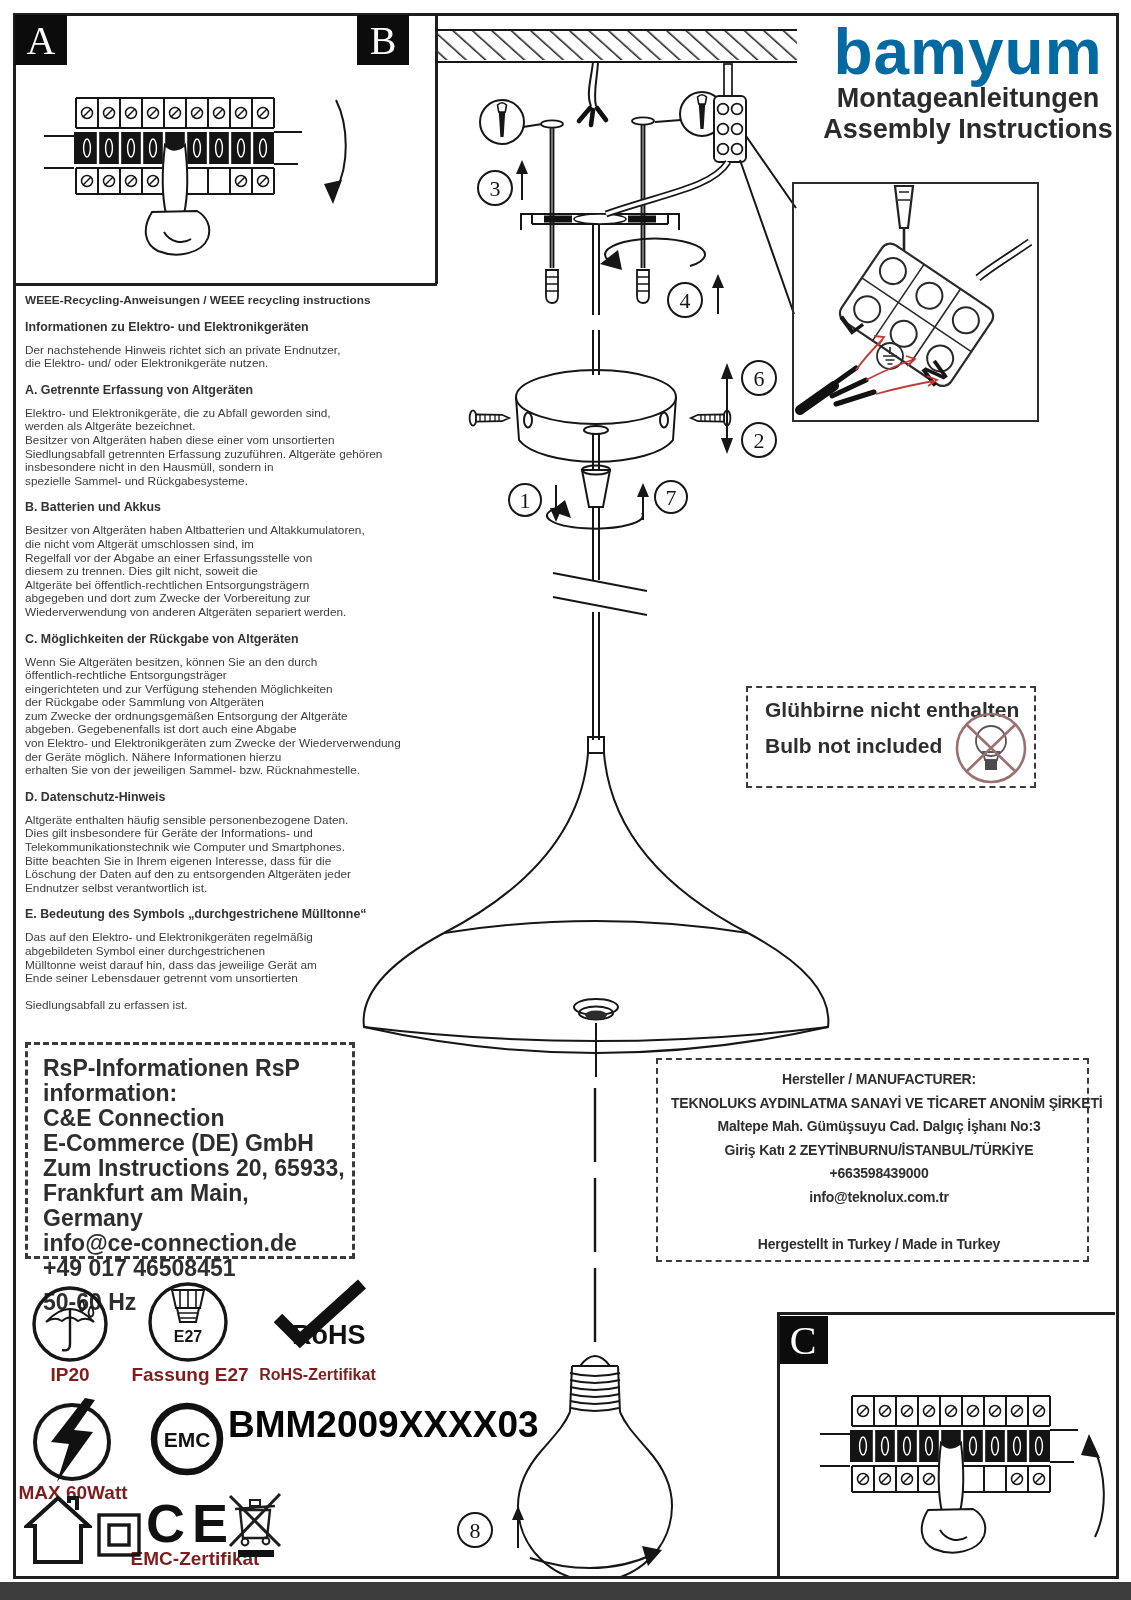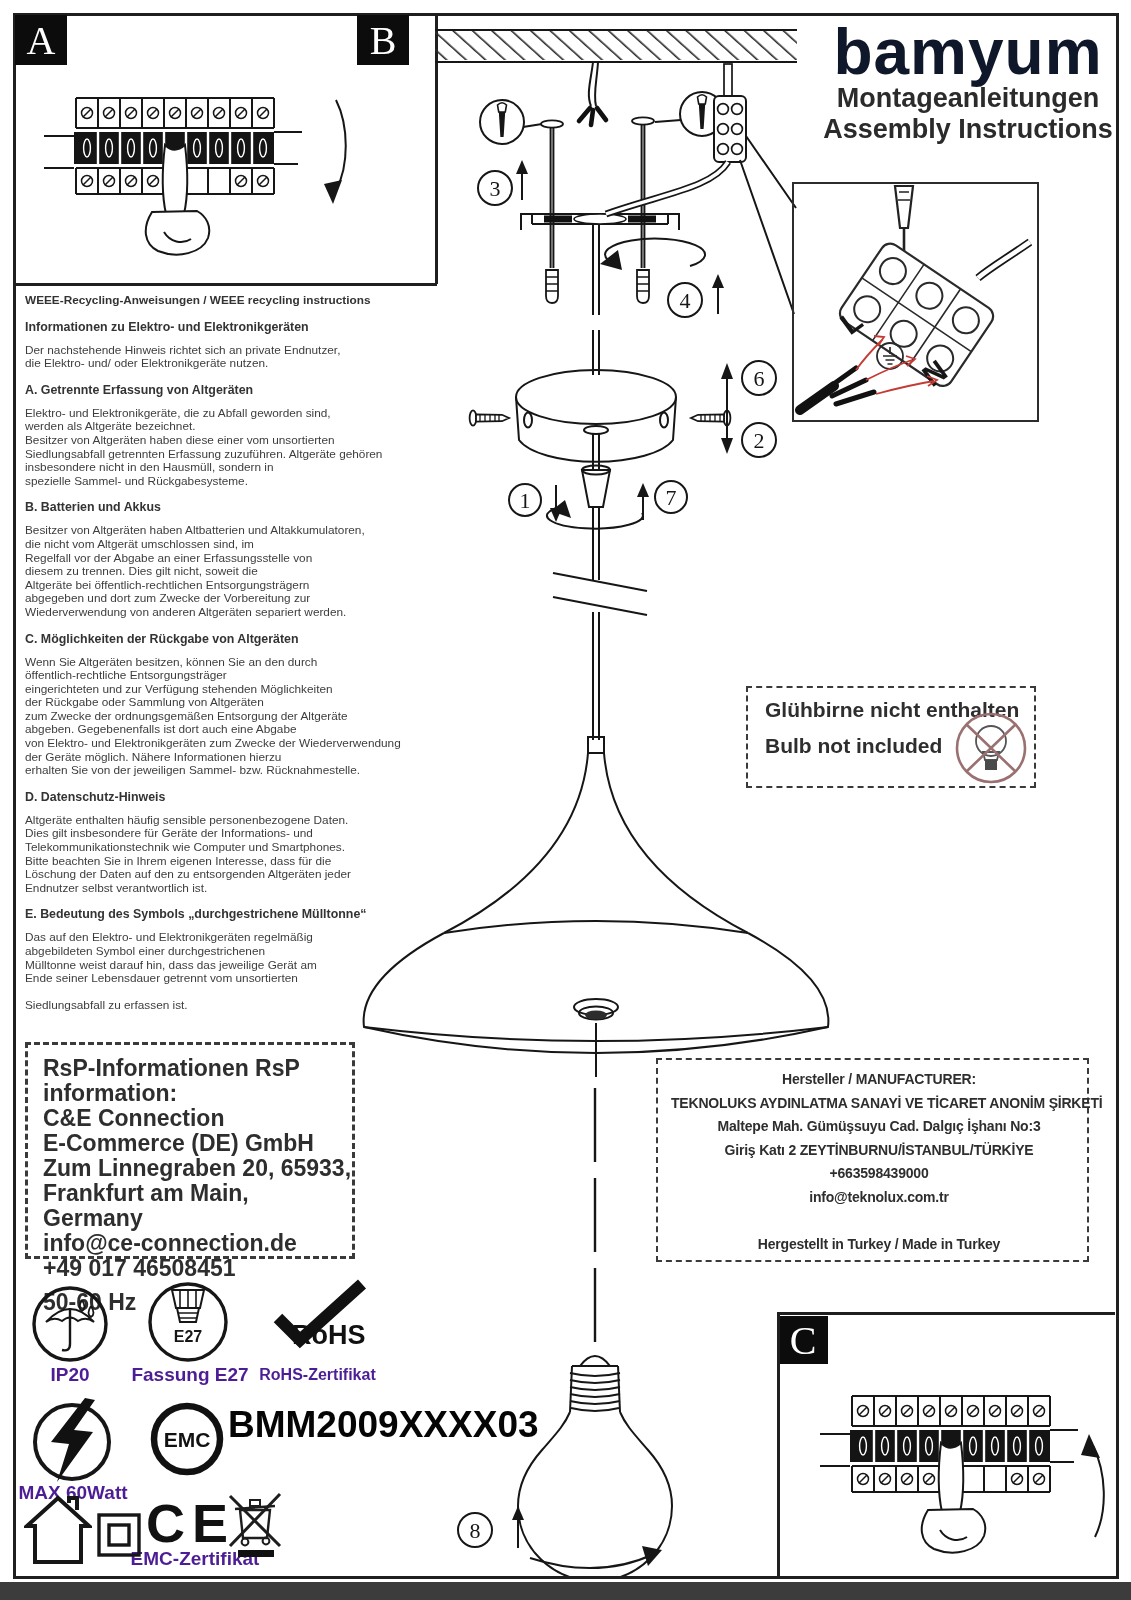--- a/index.html
+++ b/index.html
@@ -9,41 +9,41 @@
   .footer-bar{position:absolute;left:0;top:1582px;width:1131px;height:18px;background:#3c3c3c;}
   .vline,.hline{position:absolute;background:#1f1f1f;}
   .label-box{position:absolute;width:52px;height:50px;background:#0c0c0c;color:#fff;
              display:flex;align-items:center;justify-content:center;
              font-family:"Liberation Serif",serif;font-size:40px;}
   svg{position:absolute;pointer-events:none;}
   .stroke{fill:none;stroke:#161616;stroke-width:2;}
   text.stepnum{font-family:"Liberation Serif",serif;font-size:22px;fill:#161616;}
   
   .brand{position:absolute;left:822px;top:22px;width:292px;text-align:center;}
-  .brand-name{font-size:64px;font-weight:800;color:#0f172a;line-height:0.95;letter-spacing:1px;}
+  .brand-name{font-size:64px;font-weight:800;color:#0369a1;line-height:0.95;letter-spacing:1px;}
   .brand-sub{font-size:27px;font-weight:700;color:#2b2b2b;line-height:1.16;}
   
   .weee{position:absolute;left:25px;top:294px;width:428px;color:#3d3d3d;}
   .weee-title{font-size:12.5px;font-weight:700;color:#333;margin:0 0 12px 0;}
   .weee h4{font-size:12.4px;font-weight:700;color:#333;margin:12px 0 10px 0;}
   .weee p{font-size:11.8px;line-height:13.6px;margin:0;white-space:pre-line;}
   
   .dashed{position:absolute;border:3px dashed #3a3a3a;background:transparent;}
   .bulb-note{left:746px;top:686px;width:286px;height:98px;border-width:2.5px;}
   .bulb-note .ln{position:absolute;left:17px;font-size:21px;font-weight:700;color:#2e2e2e;}
   .rsp{left:25px;top:1042px;width:324px;height:211px;}
   .rsp .ln{margin:0 0 0 15px;font-size:23px;font-weight:600;color:#2e2e2e;line-height:25px;min-height:25px;}
   .rsp .ln:first-child{margin-top:11px;}
   .rsp .ln:last-child{margin-top:9px;}
   .manu{left:656px;top:1058px;width:429px;height:200px;border-width:2.5px;}
   .manu .ln{margin:0 0 0 13px;font-size:14px;font-weight:700;color:#2e2e2e;line-height:23.5px;min-height:23.5px;
             letter-spacing:-0.2px;white-space:nowrap;text-align:center;}
   .manu .ln:first-child{margin-top:8px;}
   
-  .cert-label{position:absolute;font-size:19px;font-weight:700;color:#4c1d95;text-align:center;}
+  .cert-label{position:absolute;font-size:19px;font-weight:700;color:#7f1d1d;text-align:center;}
   .model-code{position:absolute;left:228px;top:1404px;font-size:37px;font-weight:800;color:#050505;}
   .ce-mark{position:absolute;left:146px;top:1492px;font-size:54px;font-weight:700;letter-spacing:7px;color:#111;}
 </style>
 </head>
 <body>
 
 <div class="page">
 
   <svg width="0" height="0" style="position:absolute">
     <defs>
@@ -440,21 +440,21 @@
       <path d="M31,44 L47,44 L45,52 L33,52 Z" fill="none" stroke="#555" stroke-width="1.8"></path>
       <rect x="33" y="52" width="12" height="10" fill="#4a4a4a"></rect>
       <path d="M14,16 L64,64 M64,16 L14,64" stroke="#9a7070" stroke-width="2.6"></path>
     </svg>
   </div>
 
   <div class="dashed rsp">
     <p class="ln">RsP-Informationen RsP information:</p>
     <p class="ln">C&amp;E Connection</p>
     <p class="ln">E-Commerce (DE) GmbH</p>
-    <p class="ln">Zum Linnegraben 20, 65933,</p>
+    <p class="ln">Zum Instructions 20, 65933,</p>
     <p class="ln">Frankfurt am Main, Germany</p>
     <p class="ln">info@ce-connection.de</p>
     <p class="ln">+49 017 46508451</p>
     <p class="ln">50-60 Hz</p>
   </div>
 
   <div class="dashed manu">
     <p class="ln">Hersteller / MANUFACTURER:</p>
     <p class="ln">TEKNOLUKS AYDINLATMA SANAYİ VE TİCARET ANONİM ŞİRKETİ</p>
     <p class="ln">Maltepe Mah. Gümüşsuyu Cad. Dalgıç İşhanı No:3</p>

